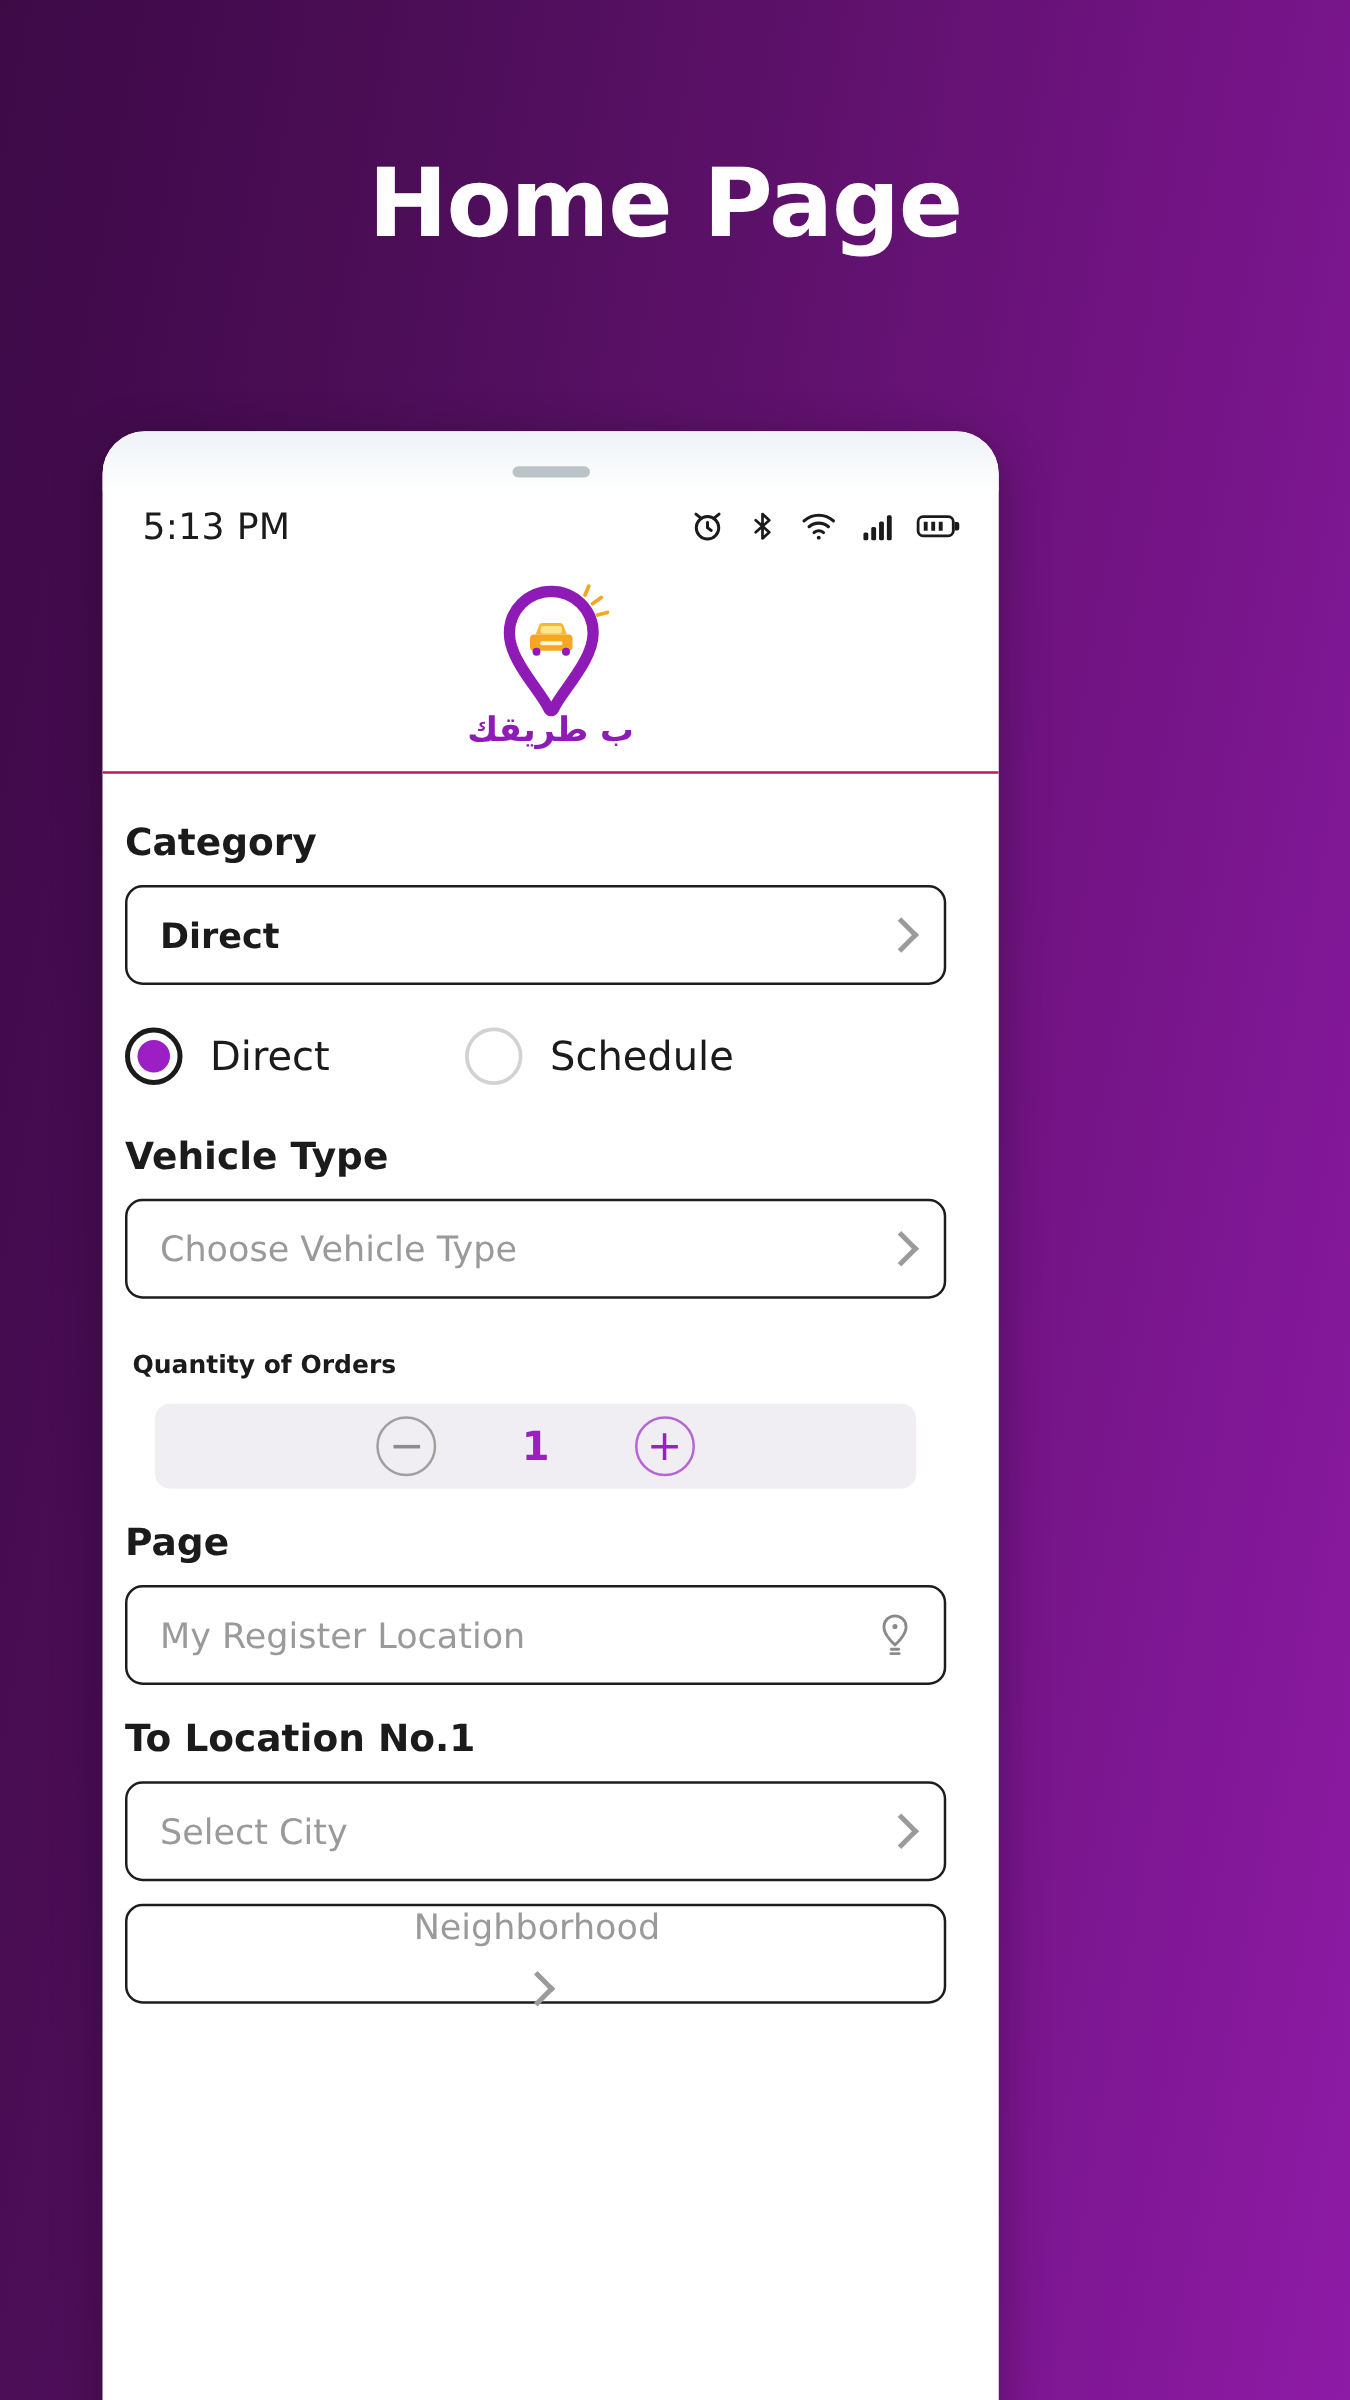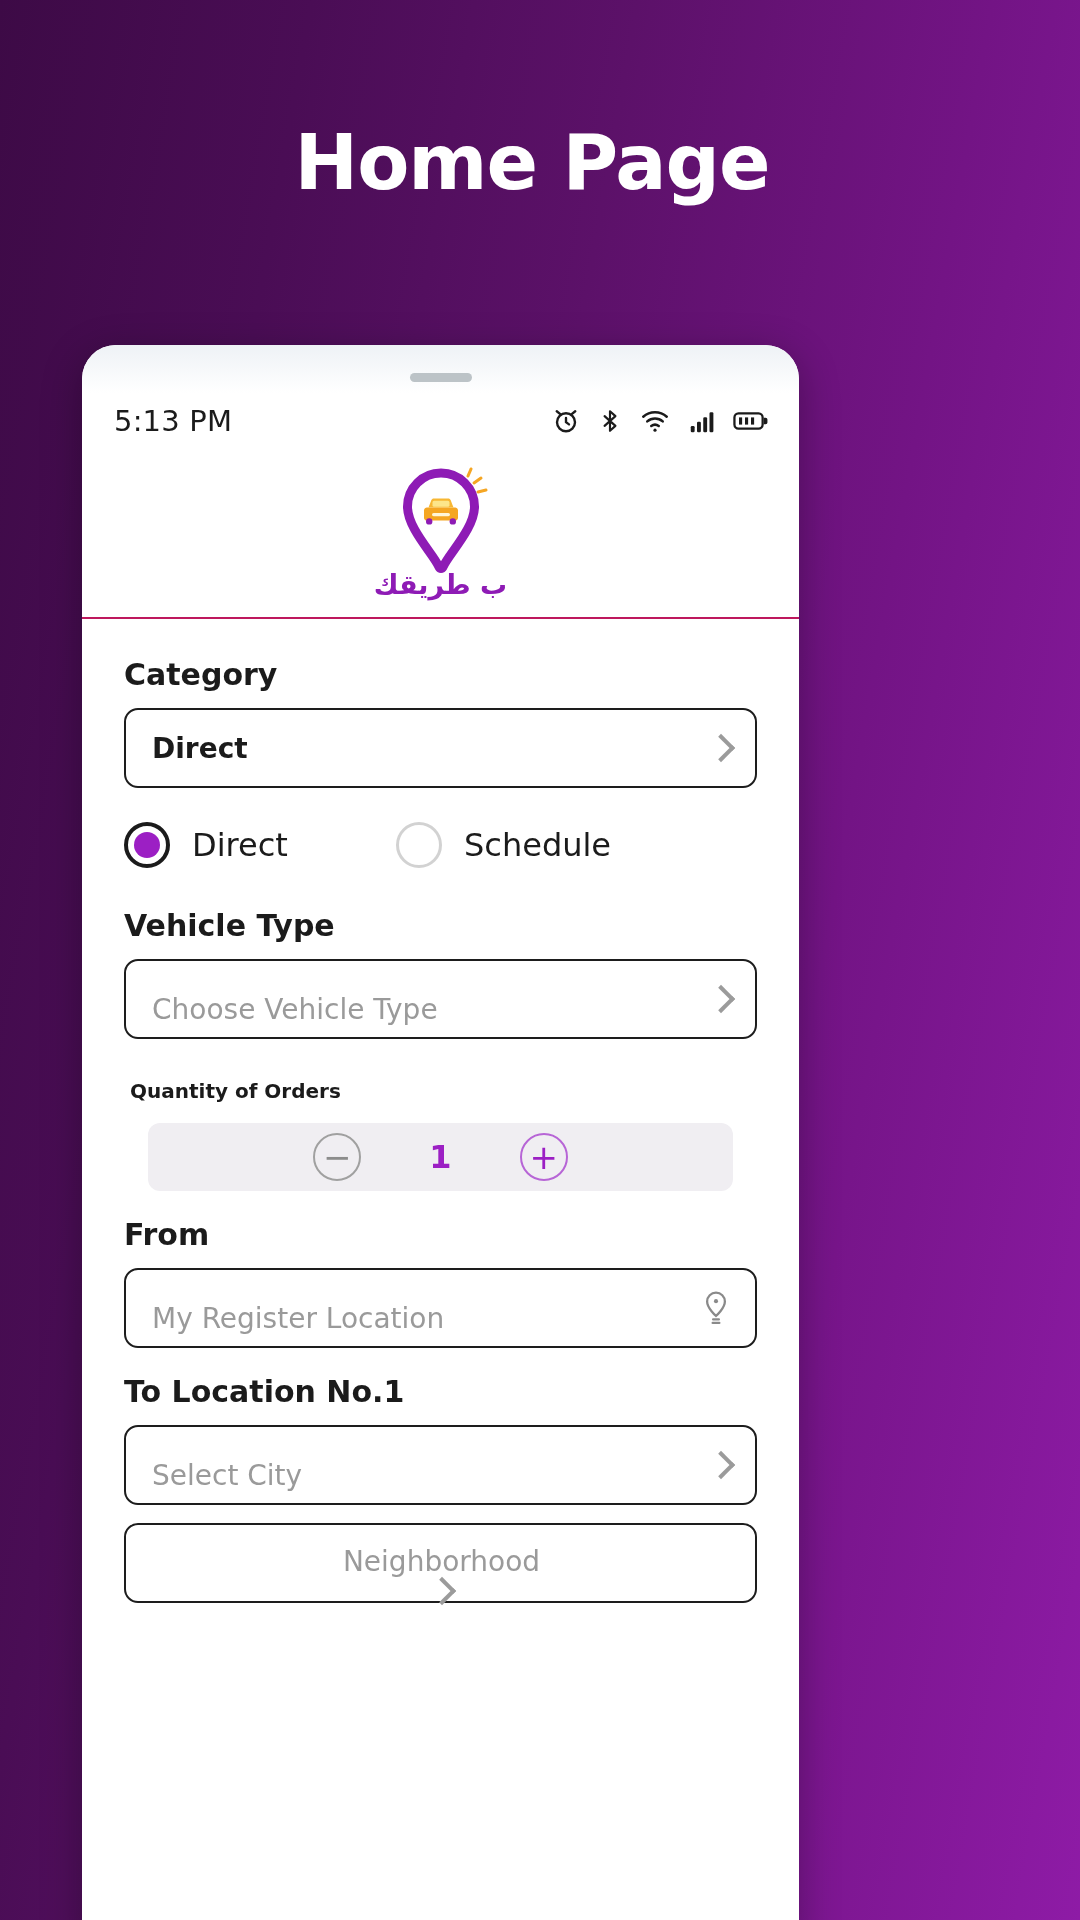--- a/index.html
+++ b/index.html
@@ -85,21 +85,21 @@
     margin-top:-8px;
     font-size:27px;
     color:#8e1bb5;
     font-weight:bold;
     direction:rtl;
     font-family:"DejaVu Sans", sans-serif;
   }
 
   
   .form-body {
-    padding:38px 42px 0 42px;
+    padding:38px 42px 0 18px;
   }
   .field-label {
     font-size:30px;
     font-weight:bold;
     color:#1b1b1b;
     margin-bottom:16px;
     font-family:"DejaVu Sans", sans-serif;
   }
   .select-box {
     height:80px;
@@ -114,21 +114,20 @@
   .select-value {
     font-size:28px;
     color:#1b1b1b;
     font-weight:bold;
     font-family:"DejaVu Sans", sans-serif;
   }
   .select-placeholder {
     font-size:28px;
     color:#9a9a9a;
     font-family:"DejaVu Sans", sans-serif;
-    margin-top:20px;
   }
   .chev {
     width:20px; height:20px;
     border-top:4px solid #9b9b9b;
     border-right:4px solid #9b9b9b;
     transform:rotate(45deg);
   }
 
   
   .radio-row {
@@ -313,21 +312,21 @@
     <div class="qty-section">
       <div class="qty-label">Quantity of Orders</div>
       <div class="qty-bar">
         <span class="qty-btn qty-minus">−</span>
         <span class="qty-value">1</span>
         <span class="qty-btn qty-plus">+</span>
       </div>
     </div>
 
     <div class="gap-md">
-      <div class="field-label">From</div>
+      <div class="field-label">Page</div>
       <div class="select-box">
         <span class="select-placeholder">My Register Location</span>
         <span class="pin-icon">
           <svg width="30" height="36" viewBox="0 0 24 30" fill="none" stroke="#8a8a8a" stroke-width="1.9">
             <path d="M12 2.2c-4.1 0-7.4 3.3-7.4 7.4 0 5.6 7.4 12 7.4 12s7.4-6.4 7.4-12c0-4.1-3.3-7.4-7.4-7.4z"></path>
             <circle cx="12" cy="9.3" r="1.7" fill="#8a8a8a" stroke="none"></circle>
             <path d="M9.6 24.5h4.8" stroke-linecap="round"></path>
             <path d="M9.2 27.4h5.6" stroke-linecap="round"></path>
           </svg>
         </span>

